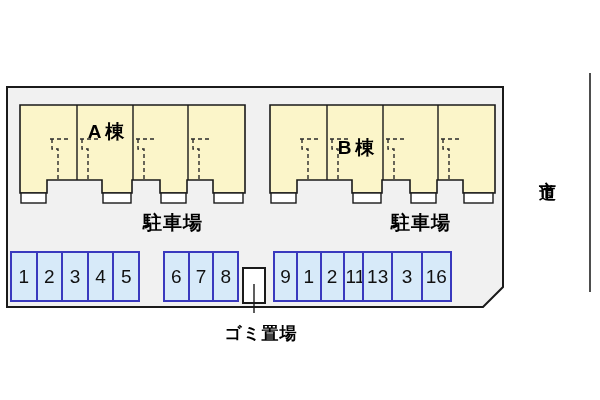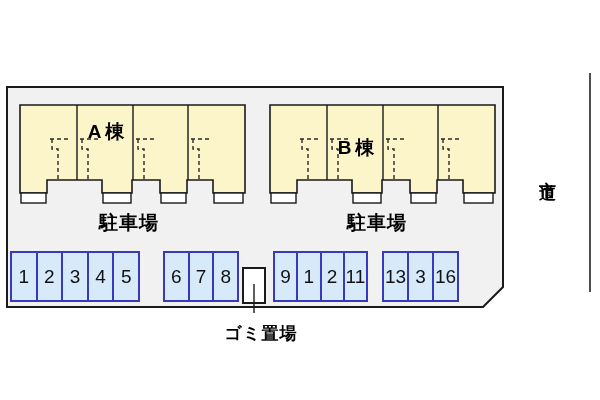--- a/index.html
+++ b/index.html
@@ -7,21 +7,21 @@
     position:relative;width:600px;height:400px;background:#ffffff;overflow:hidden;
     font-family:"Liberation Sans","DejaVu Sans",sans-serif;
   }
   .canvas svg{position:absolute;left:0;top:0;}
   .lbl{
     position:absolute;transform:translate(-50%,-50%);
     color:var(--label-color,#000);font-weight:bold;white-space:nowrap;
     line-height:1.05;
   }
   .bldg-lbl{font-size:19px;letter-spacing:4px;margin-top:8px;}
-  .parking-lbl{font-size:19px;letter-spacing:1px;}
+  .parking-lbl{font-size:19px;letter-spacing:1px;margin-left:44px;}
   .garbage-lbl{font-size:17px;letter-spacing:1px;}
   .road-lbl{
     font-size:17px;letter-spacing:2px;
     writing-mode:vertical-rl;text-orientation:upright;
   }
   .pgroup{
     position:absolute;top:251px;height:51px;display:flex;
   }
   .pspace{
     flex:1 1 0;background:var(--parking-fill,#D7EAF9);
@@ -75,21 +75,21 @@
       <div class="pspace">6</div>
       <div class="pspace">7</div>
       <div class="pspace">8</div>
     </div>
   <div class="pgroup" style="left:273px;width:95px">
       <div class="pspace">9</div>
       <div class="pspace">1</div>
       <div class="pspace">2</div>
       <div class="pspace">11</div>
     </div>
-  <div class="pgroup" style="left:382px;width:77px">
+  <div class="pgroup" style="left:362px;width:90px">
       <div class="pspace">13</div>
       <div class="pspace">3</div>
       <div class="pspace">16</div>
     </div>
 
   <div class="lbl bldg-lbl" style="left:108px;top:124px">A棟</div>
   <div class="lbl bldg-lbl" style="left:358px;top:140px">B棟</div>
   <div class="lbl parking-lbl" style="left:129px;top:223px">駐車場</div>
   <div class="lbl parking-lbl" style="left:377px;top:223px">駐車場</div>
   <div class="lbl garbage-lbl" style="left:261px;top:334px">ゴミ置場</div>

